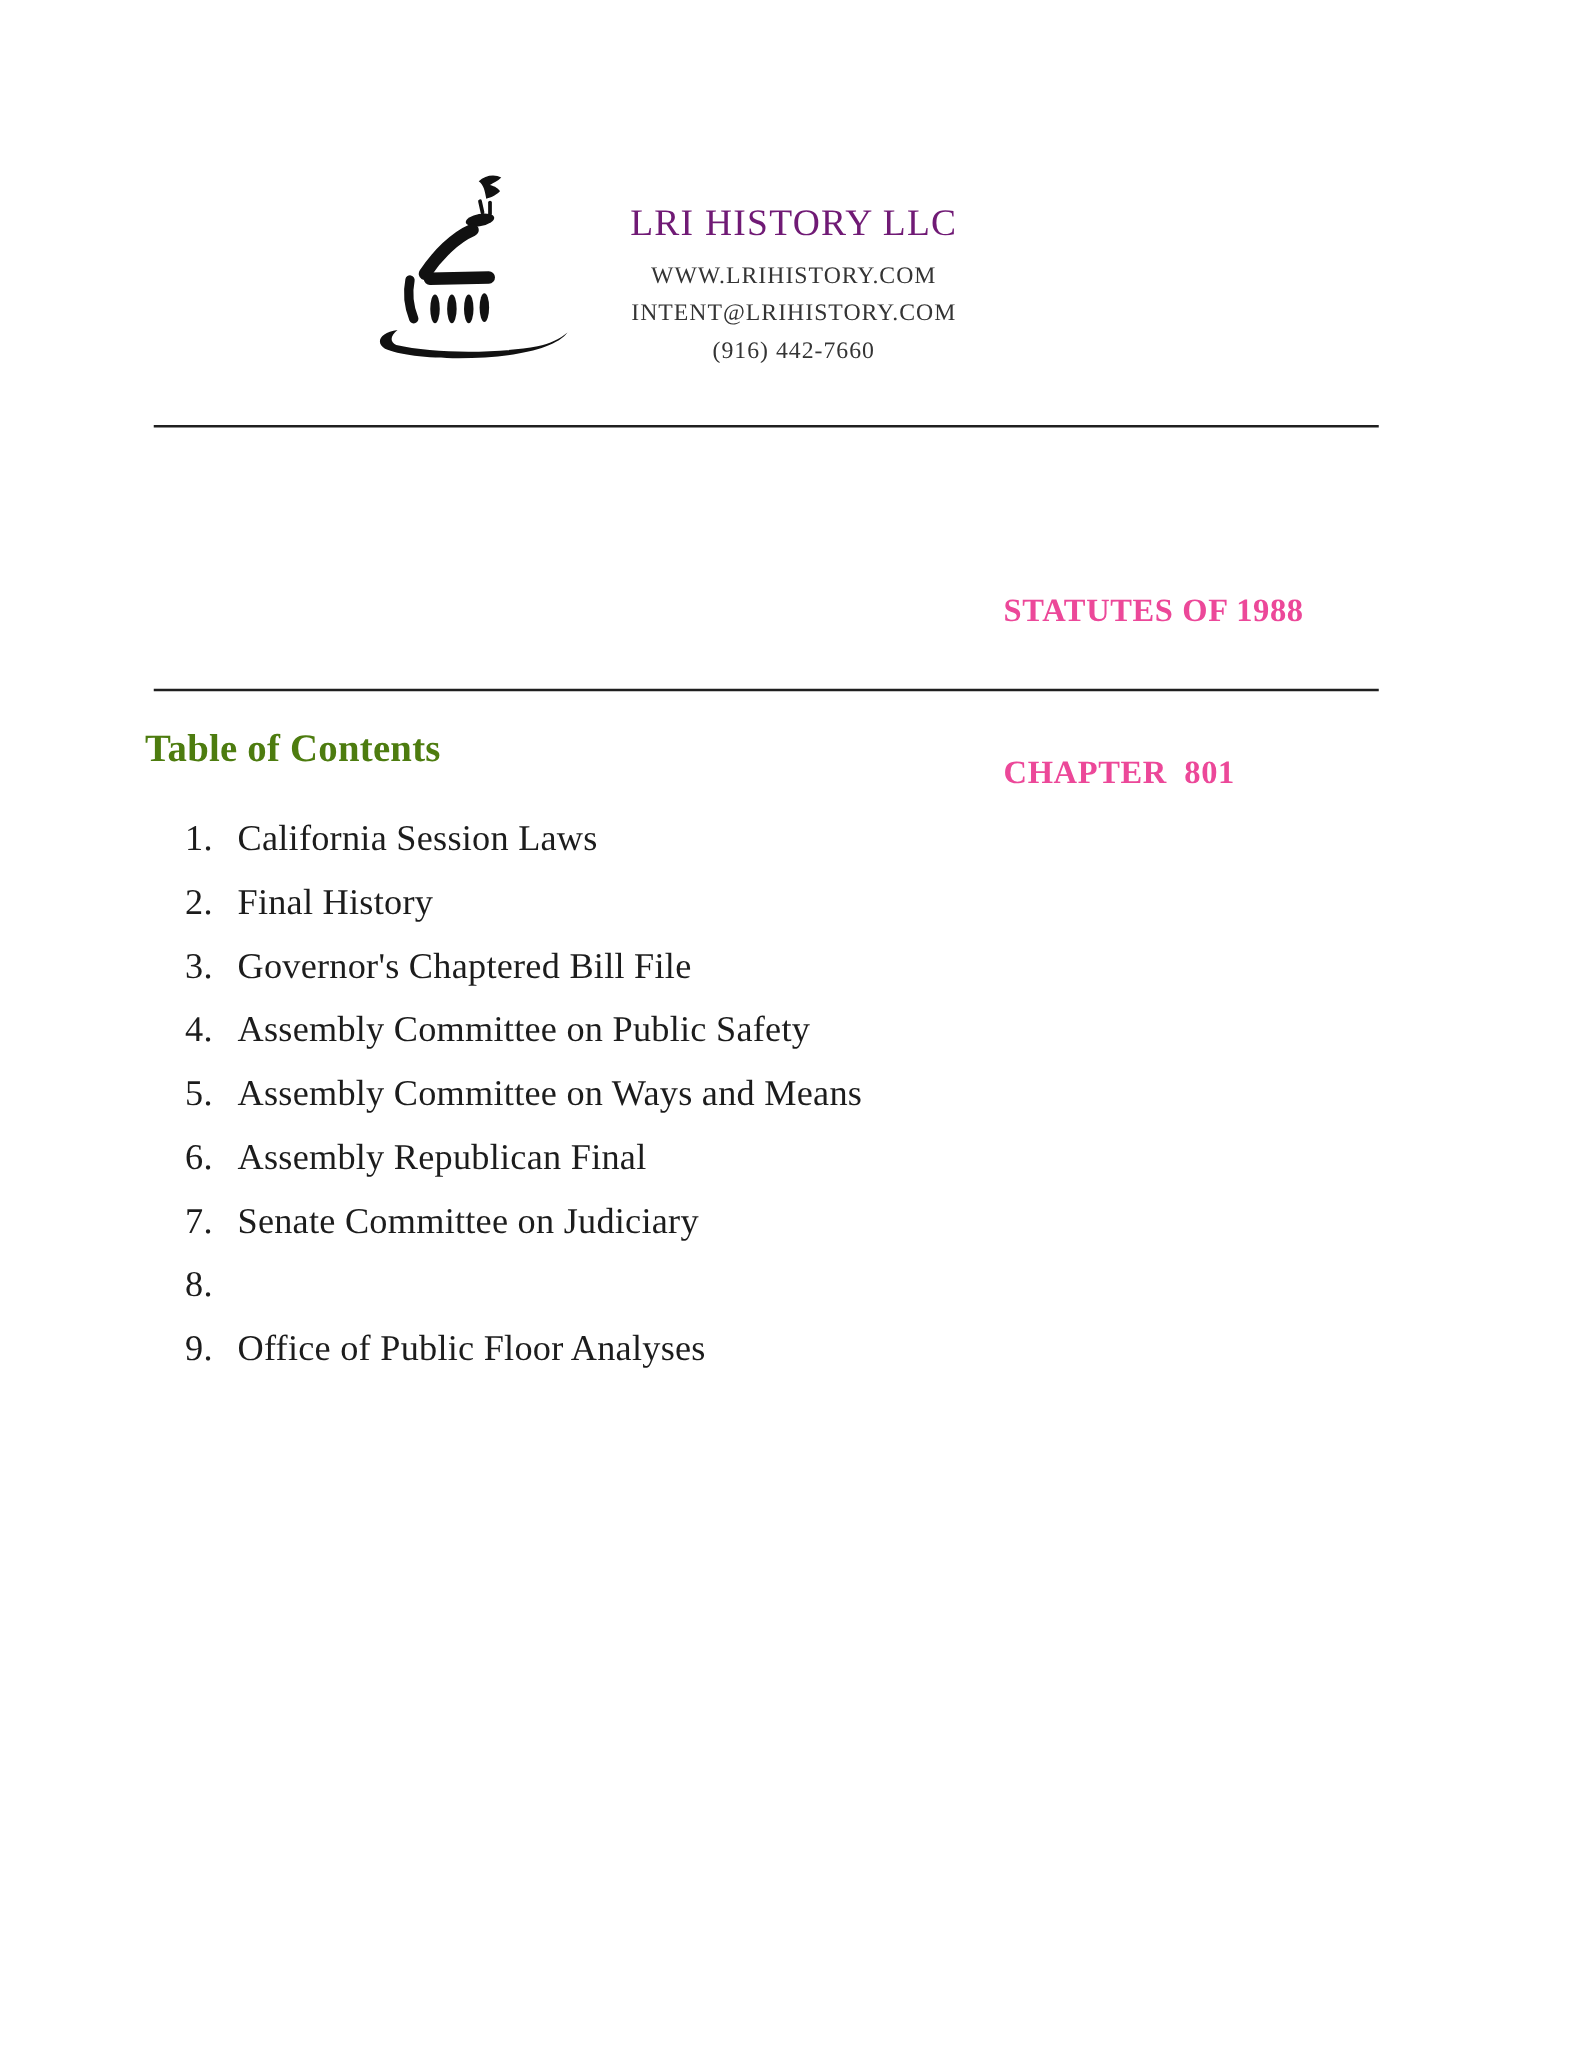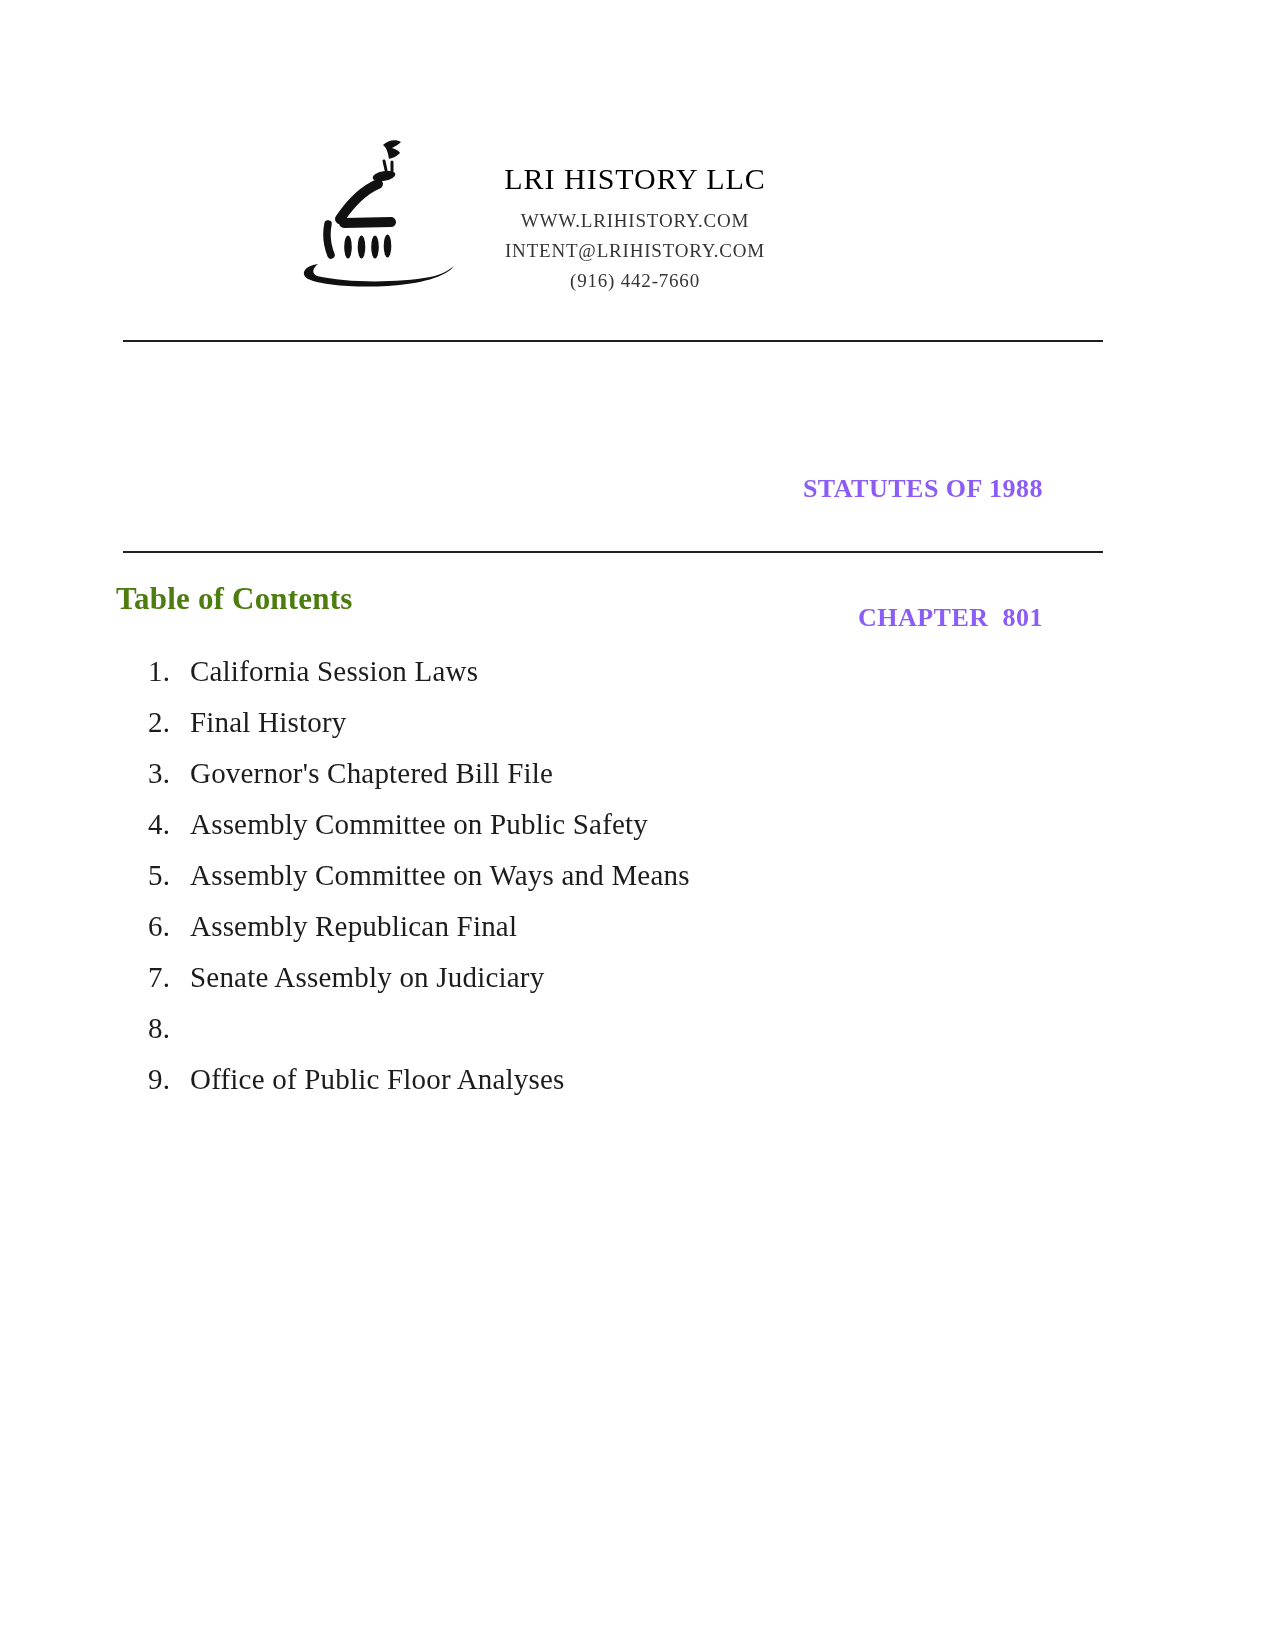--- a/index.html
+++ b/index.html
@@ -31,21 +31,21 @@
     left: 432px;
     top: 160px;
     width: 406px;
     text-align: center;
     color: #262626;
   }
   .company-name {
     font-size: 30px;
     line-height: 38px;
     letter-spacing: 1px;
-    color: #000000;
+    color: #701a75;
   }
   .contact-lines {
     margin-top: 8px;
     color: #343434;
   }
   .contact-line {
     font-size: 19px;
     line-height: 30px;
     letter-spacing: 0.8px;
   }
@@ -59,26 +59,26 @@
     background: #1f1f1f;
   }
   .rule-top { top: 340px; }
   .rule-bottom { top: 551px; }
 
   
   .title-block {
     position: absolute;
     top: 381px;
     right: 233px;
-    text-align: right;
+    text-align: left;
     font-weight: bold;
     font-size: 26px;
     line-height: 43px;
     letter-spacing: 0.5px;
-    color: #8b5cf6;
+    color: #ec4899;
     white-space: pre-wrap;
   }
 
   
   .toc-heading {
     position: absolute;
     left: 116px;
     top: 582px;
     margin: 0;
     font-size: 31px;
@@ -177,21 +177,21 @@
     <div class="toc-row">
       <span class="toc-num">5.</span>
       <span class="toc-label">Assembly Committee on Ways and Means</span>
     </div>
     <div class="toc-row">
       <span class="toc-num">6.</span>
       <span class="toc-label">Assembly Republican Final</span>
     </div>
     <div class="toc-row">
       <span class="toc-num">7.</span>
-      <span class="toc-label">Senate Assembly on Judiciary</span>
+      <span class="toc-label">Senate Committee on Judiciary</span>
     </div>
     <div class="toc-row">
       <span class="toc-num">8.</span>
     </div>
     <div class="toc-row">
       <span class="toc-num">9.</span>
       <span class="toc-label">Office of Public Floor Analyses</span>
     </div>
   </div>
 

